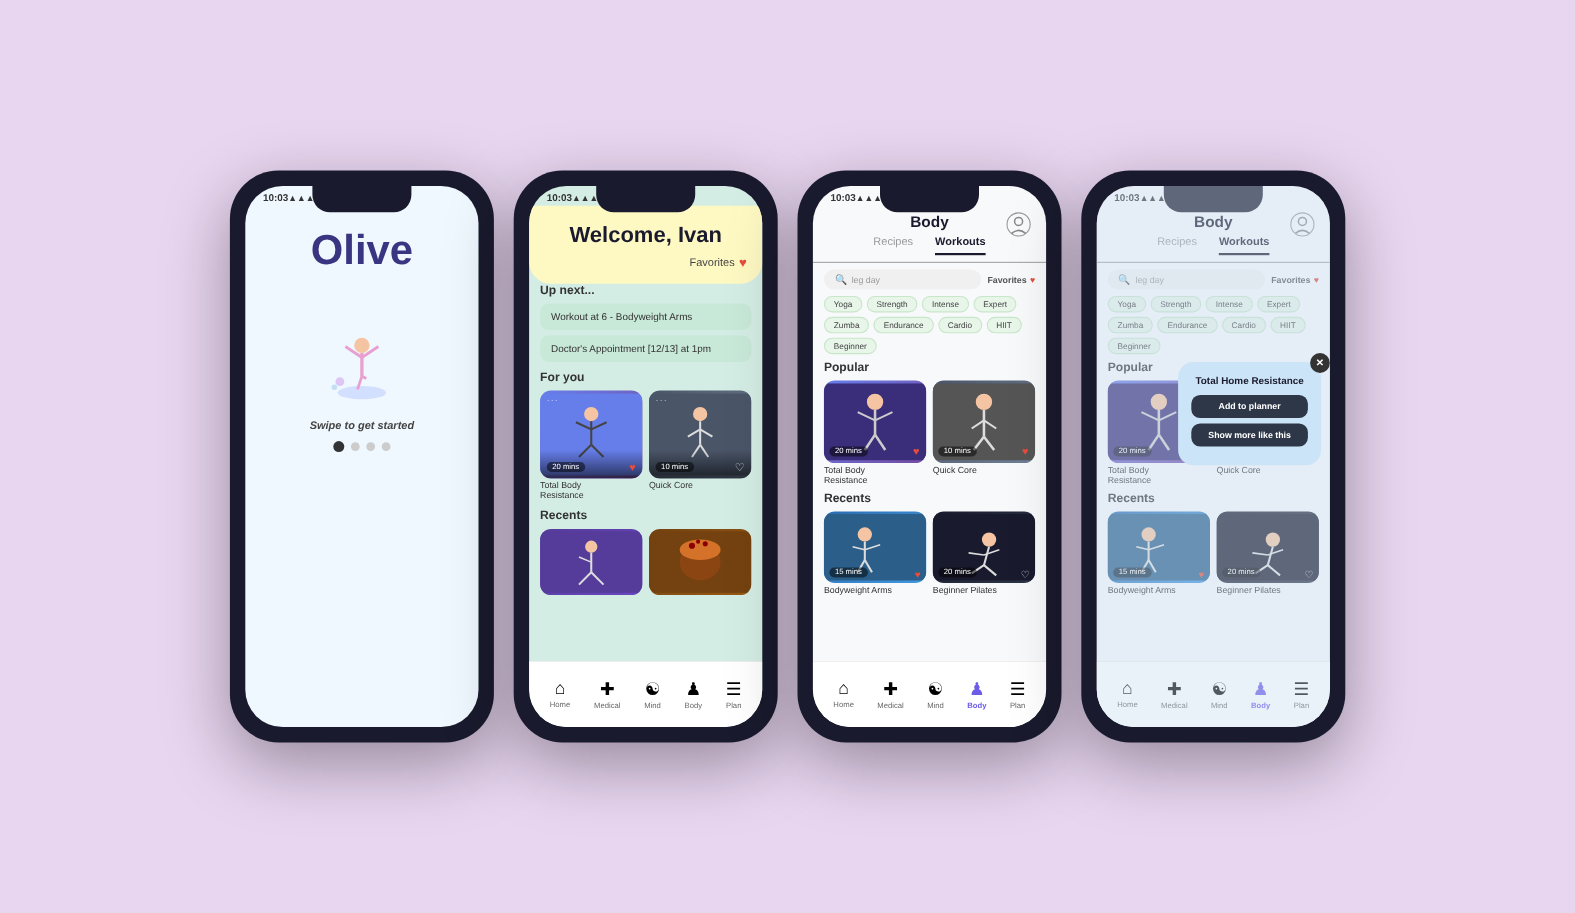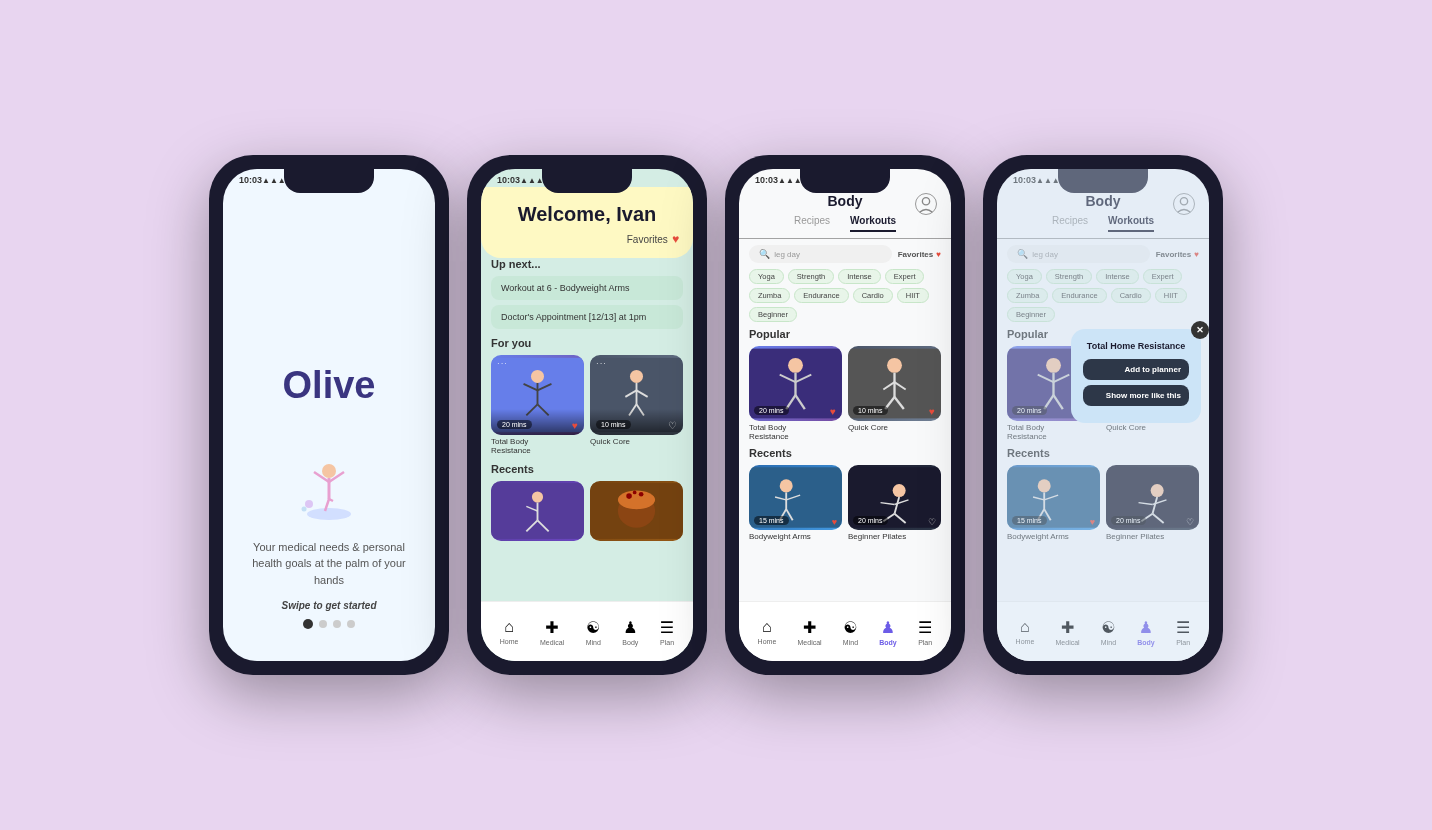--- a/index.html
+++ b/index.html
@@ -69,21 +69,21 @@
       display: flex;
       gap: 3px;
       align-items: center;
       font-size: 8px;
     }
     
     .splash-screen {
       display: flex;
       flex-direction: column;
       align-items: center;
-      justify-content: flex-end;
+      justify-content: flex-start;
       height: calc(100% - 30px);
       padding: 20px;
       text-align: center;
     }
     .splash-title {
       font-size: 38px;
       font-weight: 800;
       color: #3a3580;
       margin-bottom: 12px;
     }
@@ -414,21 +414,21 @@
       font-weight: 700;
       color: #1a1a2e;
       text-align: center;
       margin-bottom: 8px;
     }
     .popup-btn {
       background: #2d3748;
       color: white;
       border-radius: 8px;
       padding: 6px 8px;
-      text-align: right;
+      text-align: center;
       font-size: 8px;
       font-weight: 600;
       margin-bottom: 5px;
       width: 100%;
     }
     
     .card-yoga { background: linear-gradient(135deg, #667eea, #764ba2); }
     .card-strength { background: linear-gradient(135deg, #4a5568, #718096); }
     .card-arms { background: linear-gradient(135deg, #2b6cb0, #4299e1); }
     .card-pilates { background: linear-gradient(135deg, #1a1a2e, #2d3748); }
@@ -469,21 +469,20 @@
 
           <line x1="50" y1="53" x2="35" y2="43" stroke="#e8a0d0" stroke-width="2.5"></line>
           <line x1="50" y1="53" x2="65" y2="43" stroke="#e8a0d0" stroke-width="2.5"></line>
 
           <line x1="50" y1="70" x2="46" y2="82" stroke="#e8a0d0" stroke-width="2.5"></line>
           <line x1="50" y1="70" x2="54" y2="72" stroke="#e8a0d0" stroke-width="2.5"></line>
 
           <circle cx="30" cy="75" r="4" fill="#d4b0f0" opacity="0.7"></circle>
           <circle cx="25" cy="80" r="2.5" fill="#b0d4f0" opacity="0.7"></circle>
         </svg>
-        <p class="splash-subtitle">Your medical needs &amp; personal health goals at the palm of your hands</p>
         <p class="splash-swipe">Swipe to get started</p>
         <div class="dots">
           <div class="dot active"></div>
           <div class="dot"></div>
           <div class="dot"></div>
           <div class="dot"></div>
         </div>
       </div>
     </div>
   </div>

